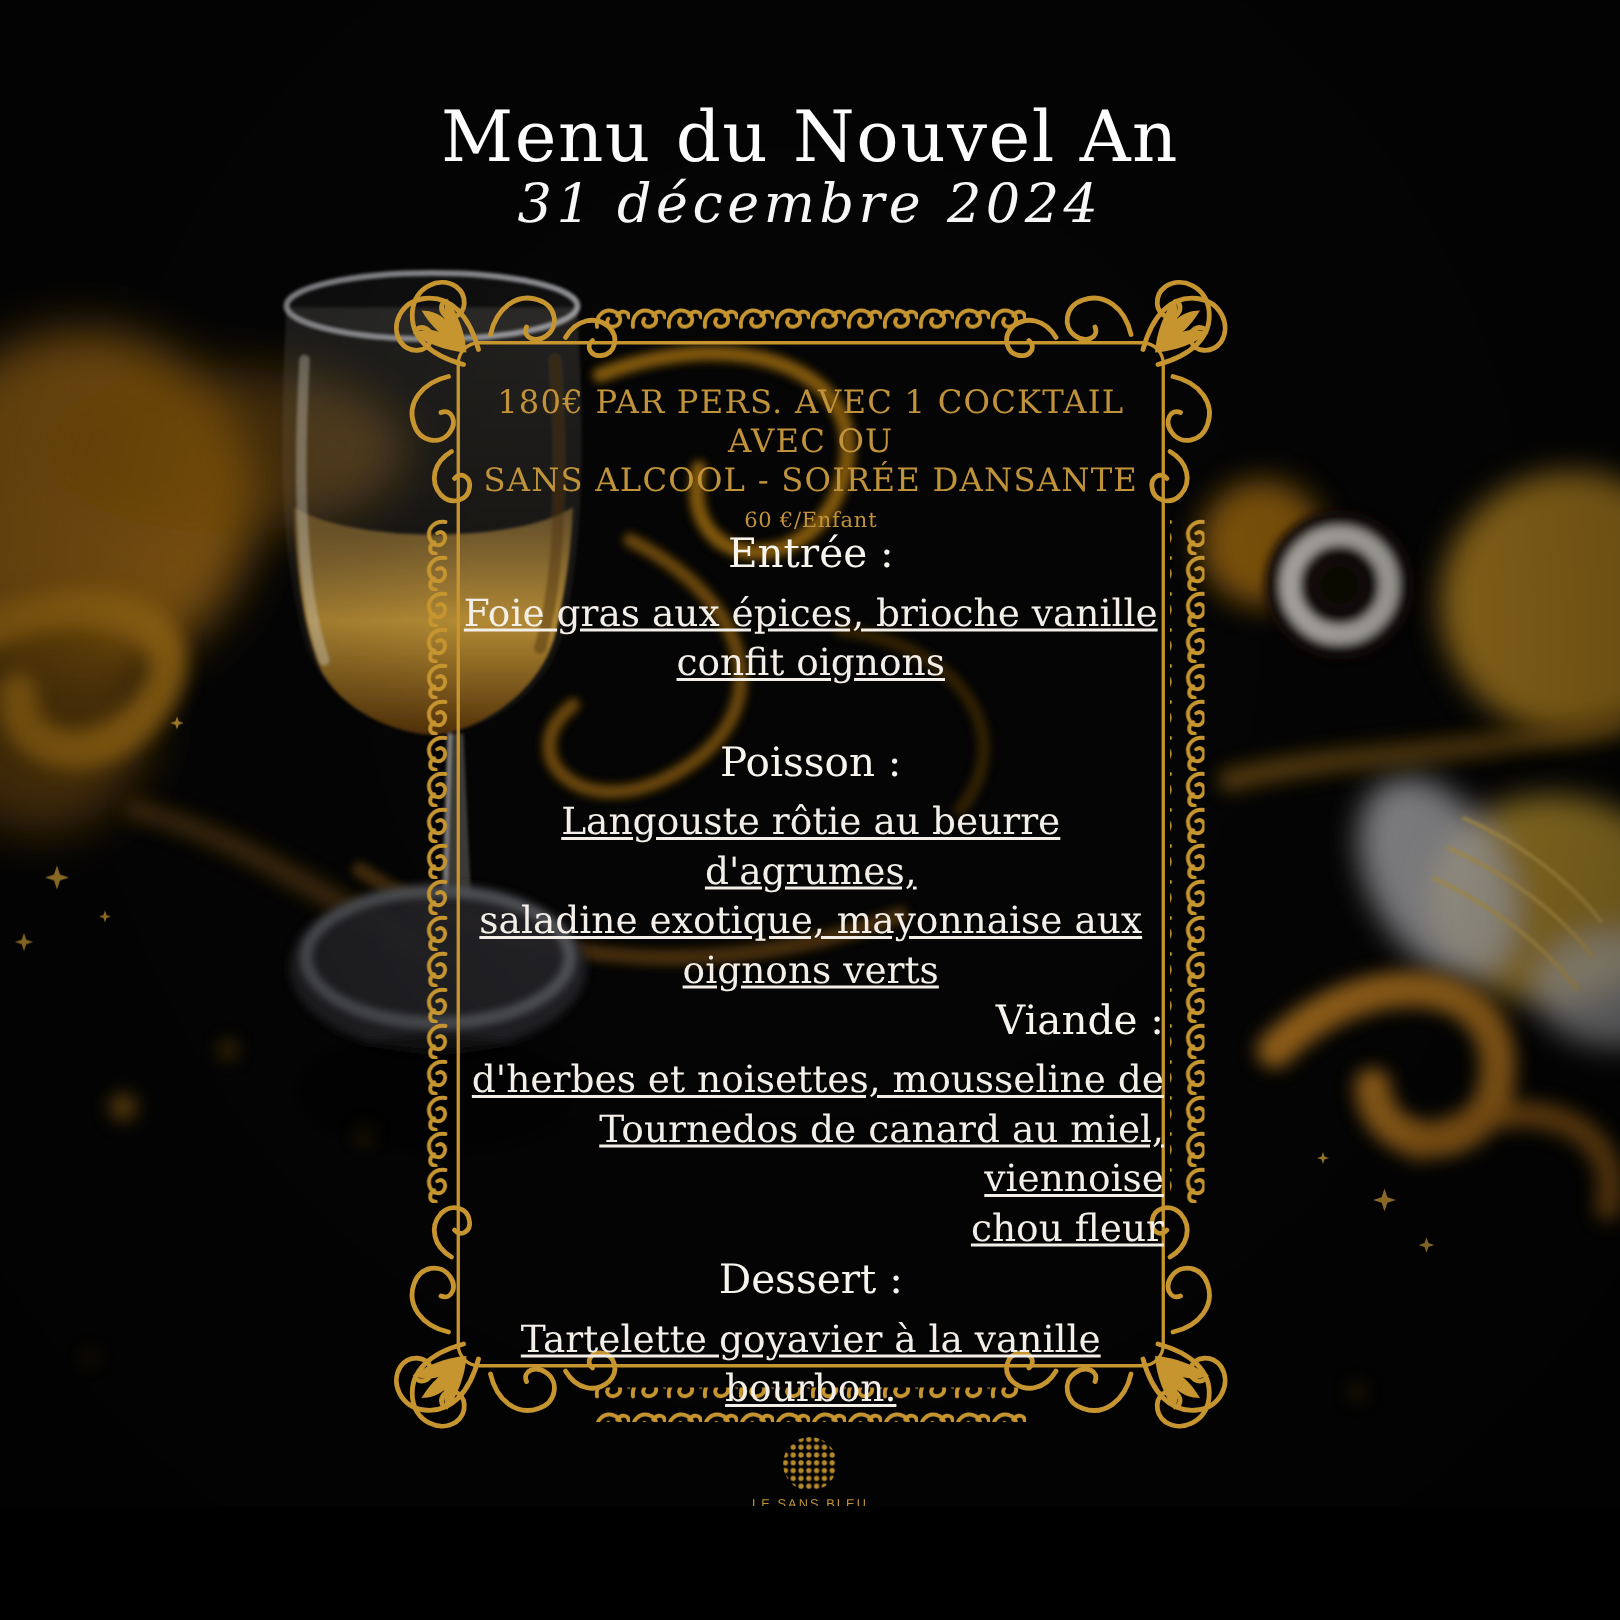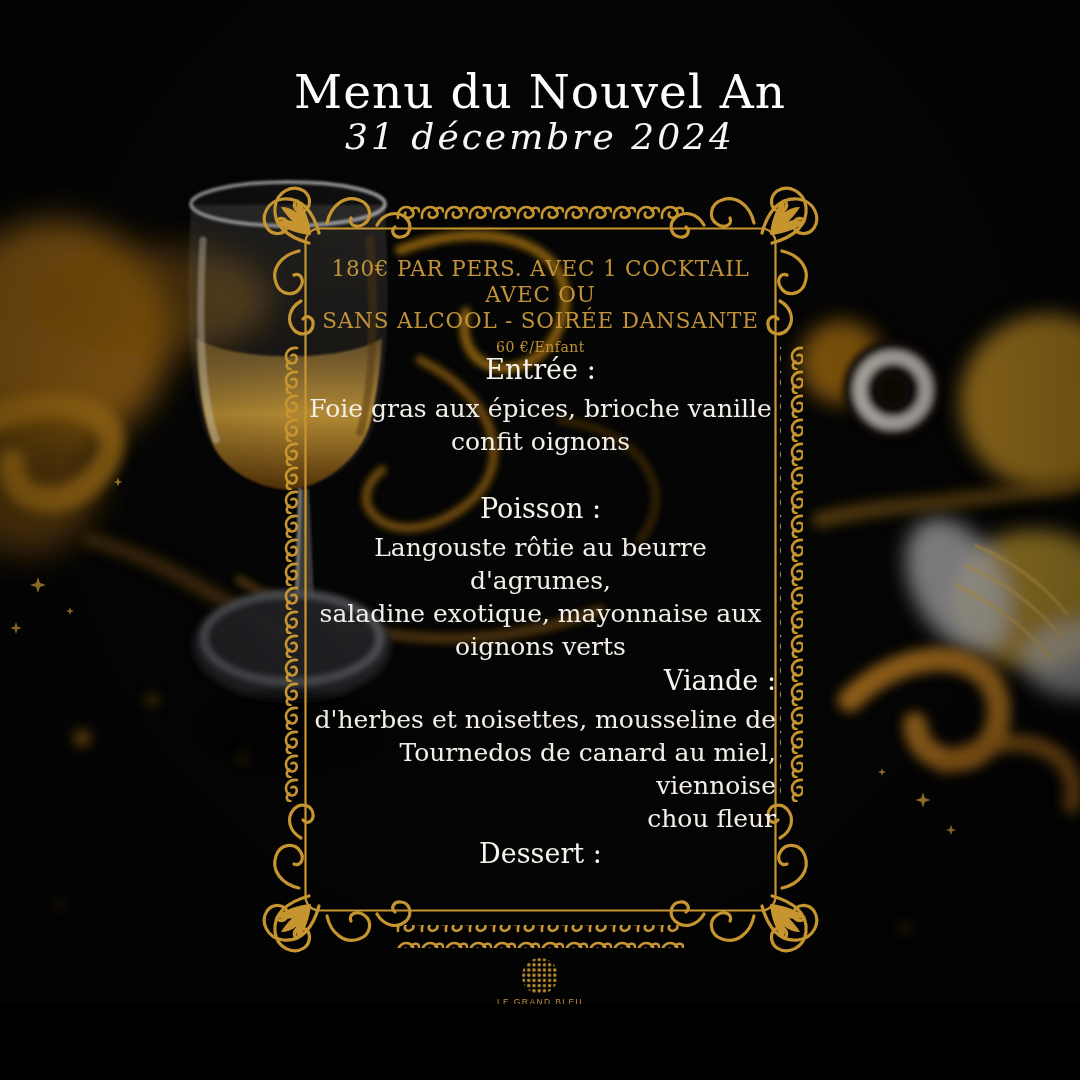--- a/index.html
+++ b/index.html
@@ -11,21 +11,21 @@
       radial-gradient(ellipse at 50% 42%, rgba(0,0,0,0) 30%, rgba(0,0,0,0.45) 88%),
       linear-gradient(rgba(0,0,0,0.10), rgba(0,0,0,0.10));}
   .txt{position:absolute;left:0;right:0;text-align:center;color:#f3efe8;}
   .title{top:64px;font-size:47px;letter-spacing:1px;color:#fdfdfd;}
   .date{top:116px;font-size:36px;font-style:italic;letter-spacing:3px;color:#f7f7f7;}
   .inframe{position:absolute;left:305px;width:471px;text-align:center;}
   .gold{color:#c0923a;}
   .price-line{font-size:21.5px;line-height:26px;letter-spacing:0.8px;}
   .child-price{font-size:14px;line-height:22px;letter-spacing:0.5px;margin-top:2px;text-align:center;}
   .sec-head{font-size:27px;line-height:36px;margin-bottom:4px;color:#f7f4ee;}
-  .sec-line{font-size:25px;line-height:33px;color:#f3efe8;}
+  .sec-line{font-size:25px;line-height:33px;color:#f3efe8;text-decoration:underline;}
   .pricing{top:256px;}
   .sec-entree{top:352px;}
   .sec-poisson{top:491px;}
   .sec-viande{top:663px;text-align:right;}
   .sec-dessert{top:836px;}
   .logo-wrap{position:absolute;left:0;right:0;top:957px;text-align:center;}
   .logo-name{position:absolute;left:0;right:0;top:997px;text-align:center;
              font-family:"Liberation Sans", sans-serif;font-size:8.5px;letter-spacing:1.4px;color:#c0923a;}
   .logo-tag{position:absolute;left:0;right:0;text-align:center;
             font-family:"Liberation Sans", sans-serif;font-size:4.3px;letter-spacing:0.4px;
@@ -213,30 +213,31 @@
 
   <div class="inframe sec-viande">
     <div class="sec-head">Viande :</div>
     <div class="sec-line">d'herbes et noisettes, mousseline de</div>
     <div class="sec-line">Tournedos de canard au miel, viennoise</div>
     <div class="sec-line">chou fleur</div>
   </div>
 
   <div class="inframe sec-dessert">
     <div class="sec-head">Dessert :</div>
+    <div class="sec-line">Tartelette goyavier à la vanille bourbon.</div>
   </div>
 
   <div class="logo-wrap">
     <svg width="38" height="38" viewBox="0 0 38 38" aria-hidden="true">
       <defs>
         <pattern id="ldots" width="5.2" height="5.2" patternUnits="userSpaceOnUse">
           <circle cx="2.6" cy="2.6" r="1.75" fill="#c6952f"></circle>
         </pattern>
       </defs>
       <circle cx="19" cy="19" r="18" fill="url(#ldots)" opacity="0.92"></circle>
     </svg>
   </div>
-  <div class="logo-name">LE GRAND BLEU</div>
+  <div class="logo-name">LE SANS BLEU</div>
   <div class="logo-tag tag1">HÔTEL RESTAURANT SNACK BAR</div>
   <div class="logo-tag tag2">SAINT-LEU - ÎLE DE LA RÉUNION</div>
   <div class="txt reservation">Réservations : 0262 02 60 60 ou reception@hotel-legrandbleu.com</div>
 
 </div>
 
 </body></html>

